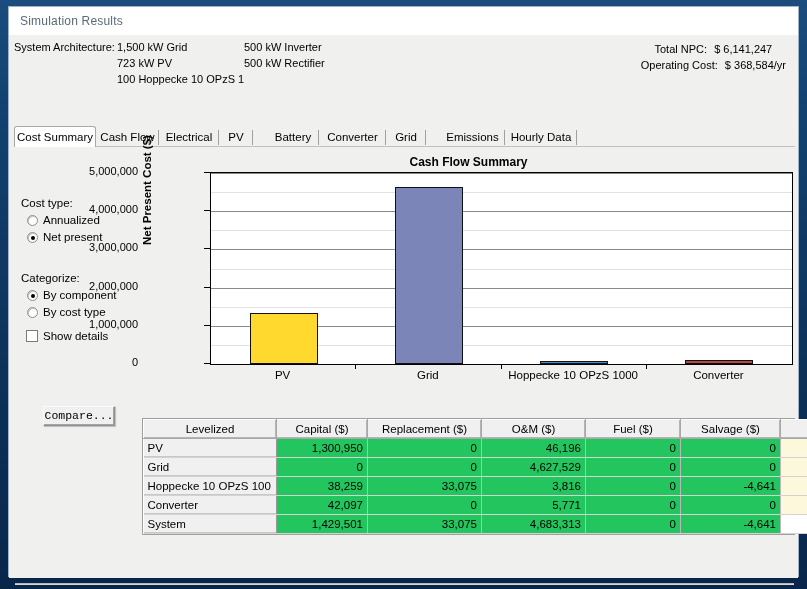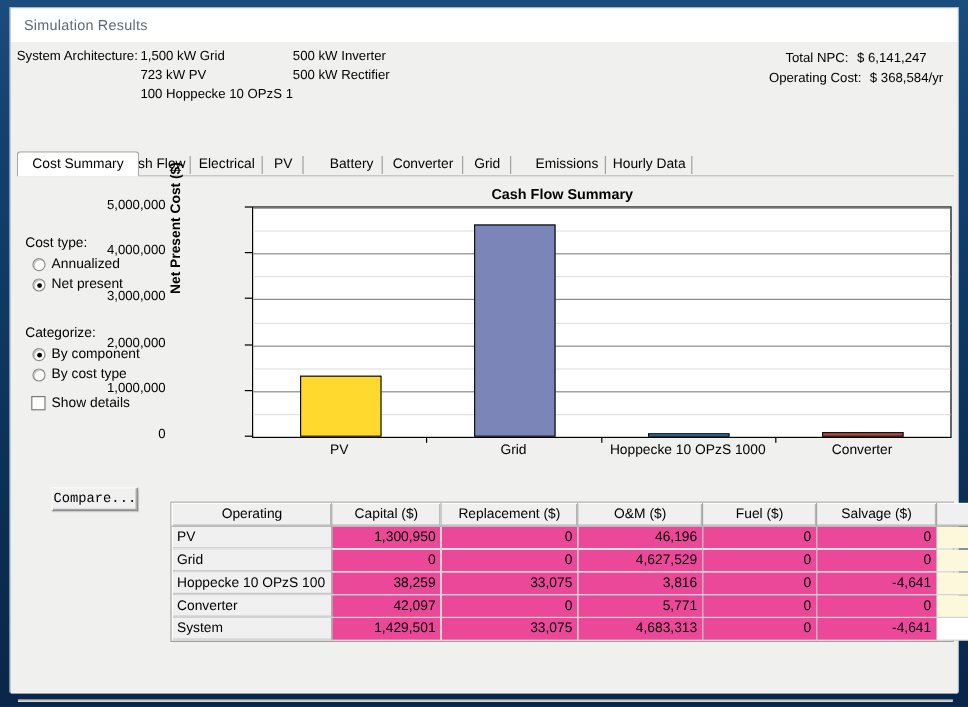--- a/index.html
+++ b/index.html
@@ -175,21 +175,21 @@
     box-shadow:inset -1px -1px 0 #b4b4b4;
     overflow:hidden;
     white-space:nowrap;
   }
   td{
     height:18px;
     padding:0 4px;
     border-bottom:1px solid #d3d3d3;
     border-right:1px solid #b9b9b9;
     text-align:right;
-    background:#ec4899;
+    background:#22c55e;
     white-space:nowrap;
     overflow:hidden;
   }
   td.name{
     text-align:left;
     background:#f0f0f0;
     border-right:1px solid #9a9a9a;
     box-shadow:inset 0 -1px 0 #c8c8c8;
   }
   td.total{background:#fdf7dc;}
@@ -224,21 +224,21 @@
           <span class="econ-lbl">Total NPC:</span>
           <span class="econ-val">$ 6,141,247</span>
         </div>
         <div class="econ-row">
           <span class="econ-lbl">Operating Cost:</span>
           <span class="econ-val">$ 368,584/yr</span>
         </div>
       </div>
 
       <div id="tab-strip">
-          <div class="tab selected" style="left: 0px; width: 102px;"><span>Cost Summary</span></div>
+          <div class="tab selected" style="left: 0px; width: 82px;"><span>Cost Summary</span></div>
           <div class="tab" style="left: 82px; width: 63px;"><span>Cash Flow</span><span class="tsep"></span></div>
           <div class="tab" style="left: 145px; width: 60px;"><span>Electrical</span><span class="tsep"></span></div>
           <div class="tab" style="left: 205px; width: 34px;"><span>PV</span><span class="tsep"></span></div>
           <div class="tab" style="left: 253px; width: 52px;"><span>Battery</span><span class="tsep"></span></div>
           <div class="tab" style="left: 305px; width: 67px;"><span>Converter</span><span class="tsep"></span></div>
           <div class="tab" style="left: 372px; width: 40px;"><span>Grid</span><span class="tsep"></span></div>
           <div class="tab" style="left: 426px; width: 65px;"><span>Emissions</span><span class="tsep"></span></div>
           <div class="tab" style="left: 491px; width: 72px;"><span>Hourly Data</span><span class="tsep"></span></div>
         </div>
       <div id="tab-underline"></div>
@@ -309,21 +309,21 @@
           <div class="xtick-lbl" style="left: 341.125px; width: 180px;">Hoppecke 10 OPzS 1000</div>
           <div class="xtick-mark" style="left: 358.5px;"></div>
           <div class="xtick-lbl" style="left: 486.375px; width: 180px;">Converter</div>
           <div class="xtick-mark" style="left: 503.75px;"></div>
         </div>
 
       <div id="table-wrap">
         <table>
           <thead>
             <tr id="thead-row">
-                <th style="width: 124px;">Operating</th>
+                <th style="width: 124px;">Levelized</th>
                 <th style="width: 82px;">Capital ($)</th>
                 <th style="width: 105px;">Replacement ($)</th>
                 <th style="width: 95px;">O&amp;M ($)</th>
                 <th style="width: 86px;">Fuel ($)</th>
                 <th style="width: 91px;">Salvage ($)</th>
                 <th style="width: 86px;">Total ($)</th>
               </tr>
           </thead>
           <tbody id="tbody">
               <tr>

